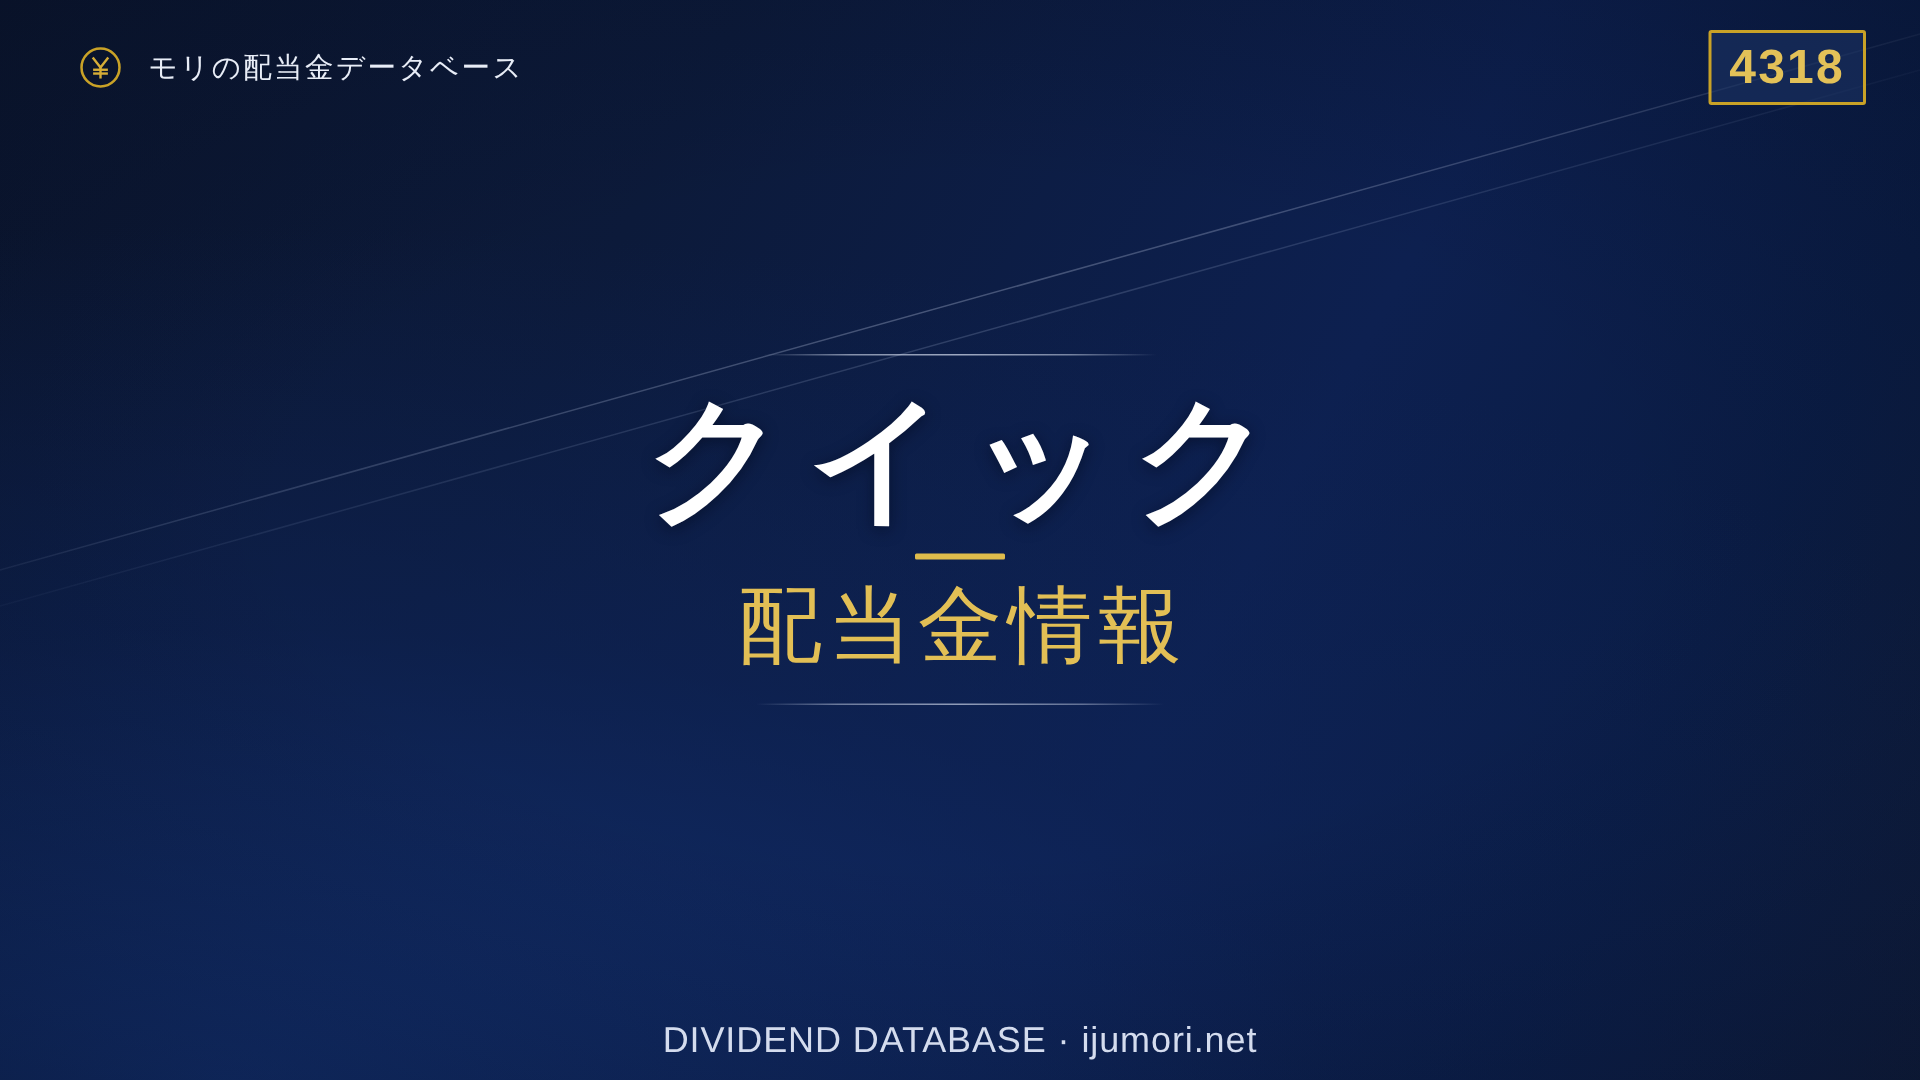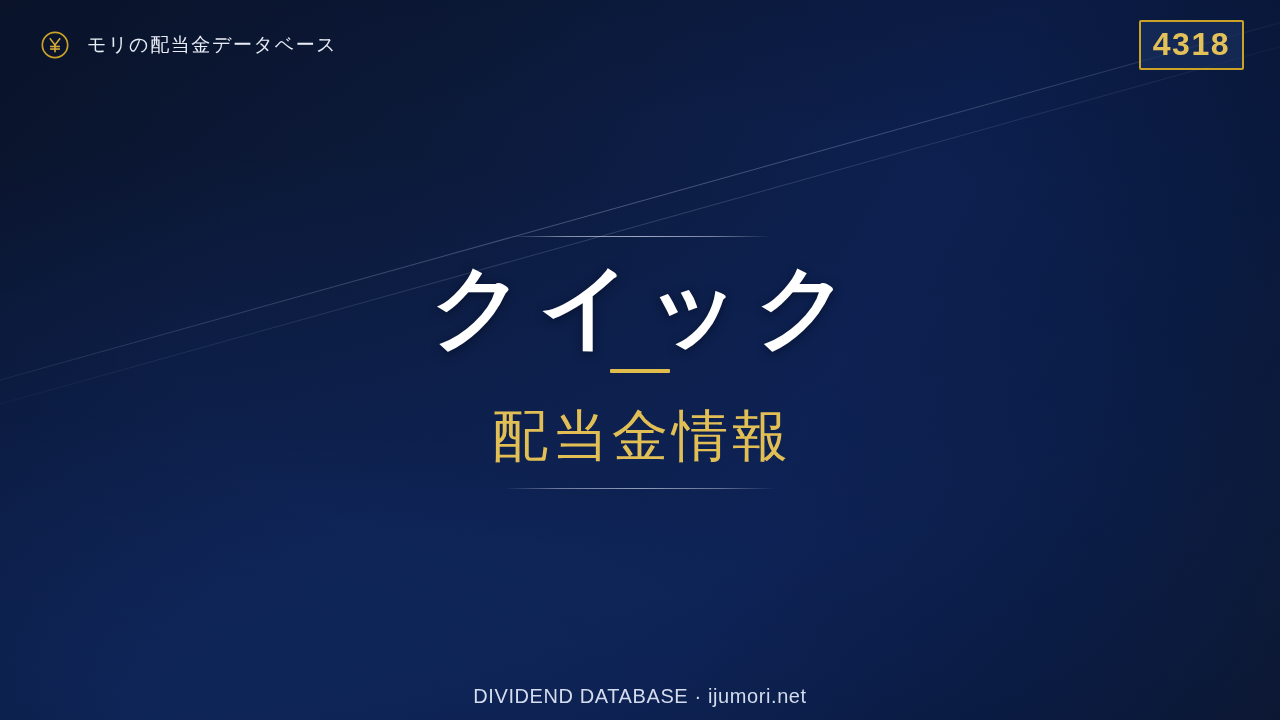--- a/index.html
+++ b/index.html
@@ -62,21 +62,21 @@
   
   .header {
     position: absolute;
     top: 0;
     left: 0;
     right: 0;
     height: 90px;
     display: flex;
     align-items: center;
     justify-content: space-between;
-    padding: 0 36px 0 40px;
+    padding: 0 36px 0 52px;
     box-sizing: border-box;
   }
   .brand {
     display: flex;
     align-items: center;
     gap: 17px;
   }
   .brand-mark {
     width: 30px;
     height: 30px;
@@ -130,21 +130,21 @@
     text-shadow: 0 2px 10px rgba(3,10,28,0.55);
   }
   .gold-bar {
     margin-top: 14px;
     width: 60px;
     height: 4px;
     background: #dfbc4c;
     border-radius: 1px;
   }
   .sub-title {
-    margin: 33px 0 0;
+    margin: 14px 0 0;
     font-size: 56px;
     font-weight: 500;
     line-height: 1.08;
     color: #e2bf55;
     letter-spacing: 4px;
     text-indent: 4px;
     white-space: nowrap;
   }
   .rule-bottom {
     margin-top: 22px;
@@ -155,21 +155,21 @@
 
   
   .footer {
     position: absolute;
     left: 0;
     right: 0;
     bottom: 12px;
     text-align: center;
   }
   .footer-text {
-    font-size: 20px;
+    font-size: 24px;
     font-weight: 400;
     letter-spacing: 0.6px;
     color: #d4dcee;
   }
 </style>
 </head>
 <body>
 
 <div id="stage">
 

